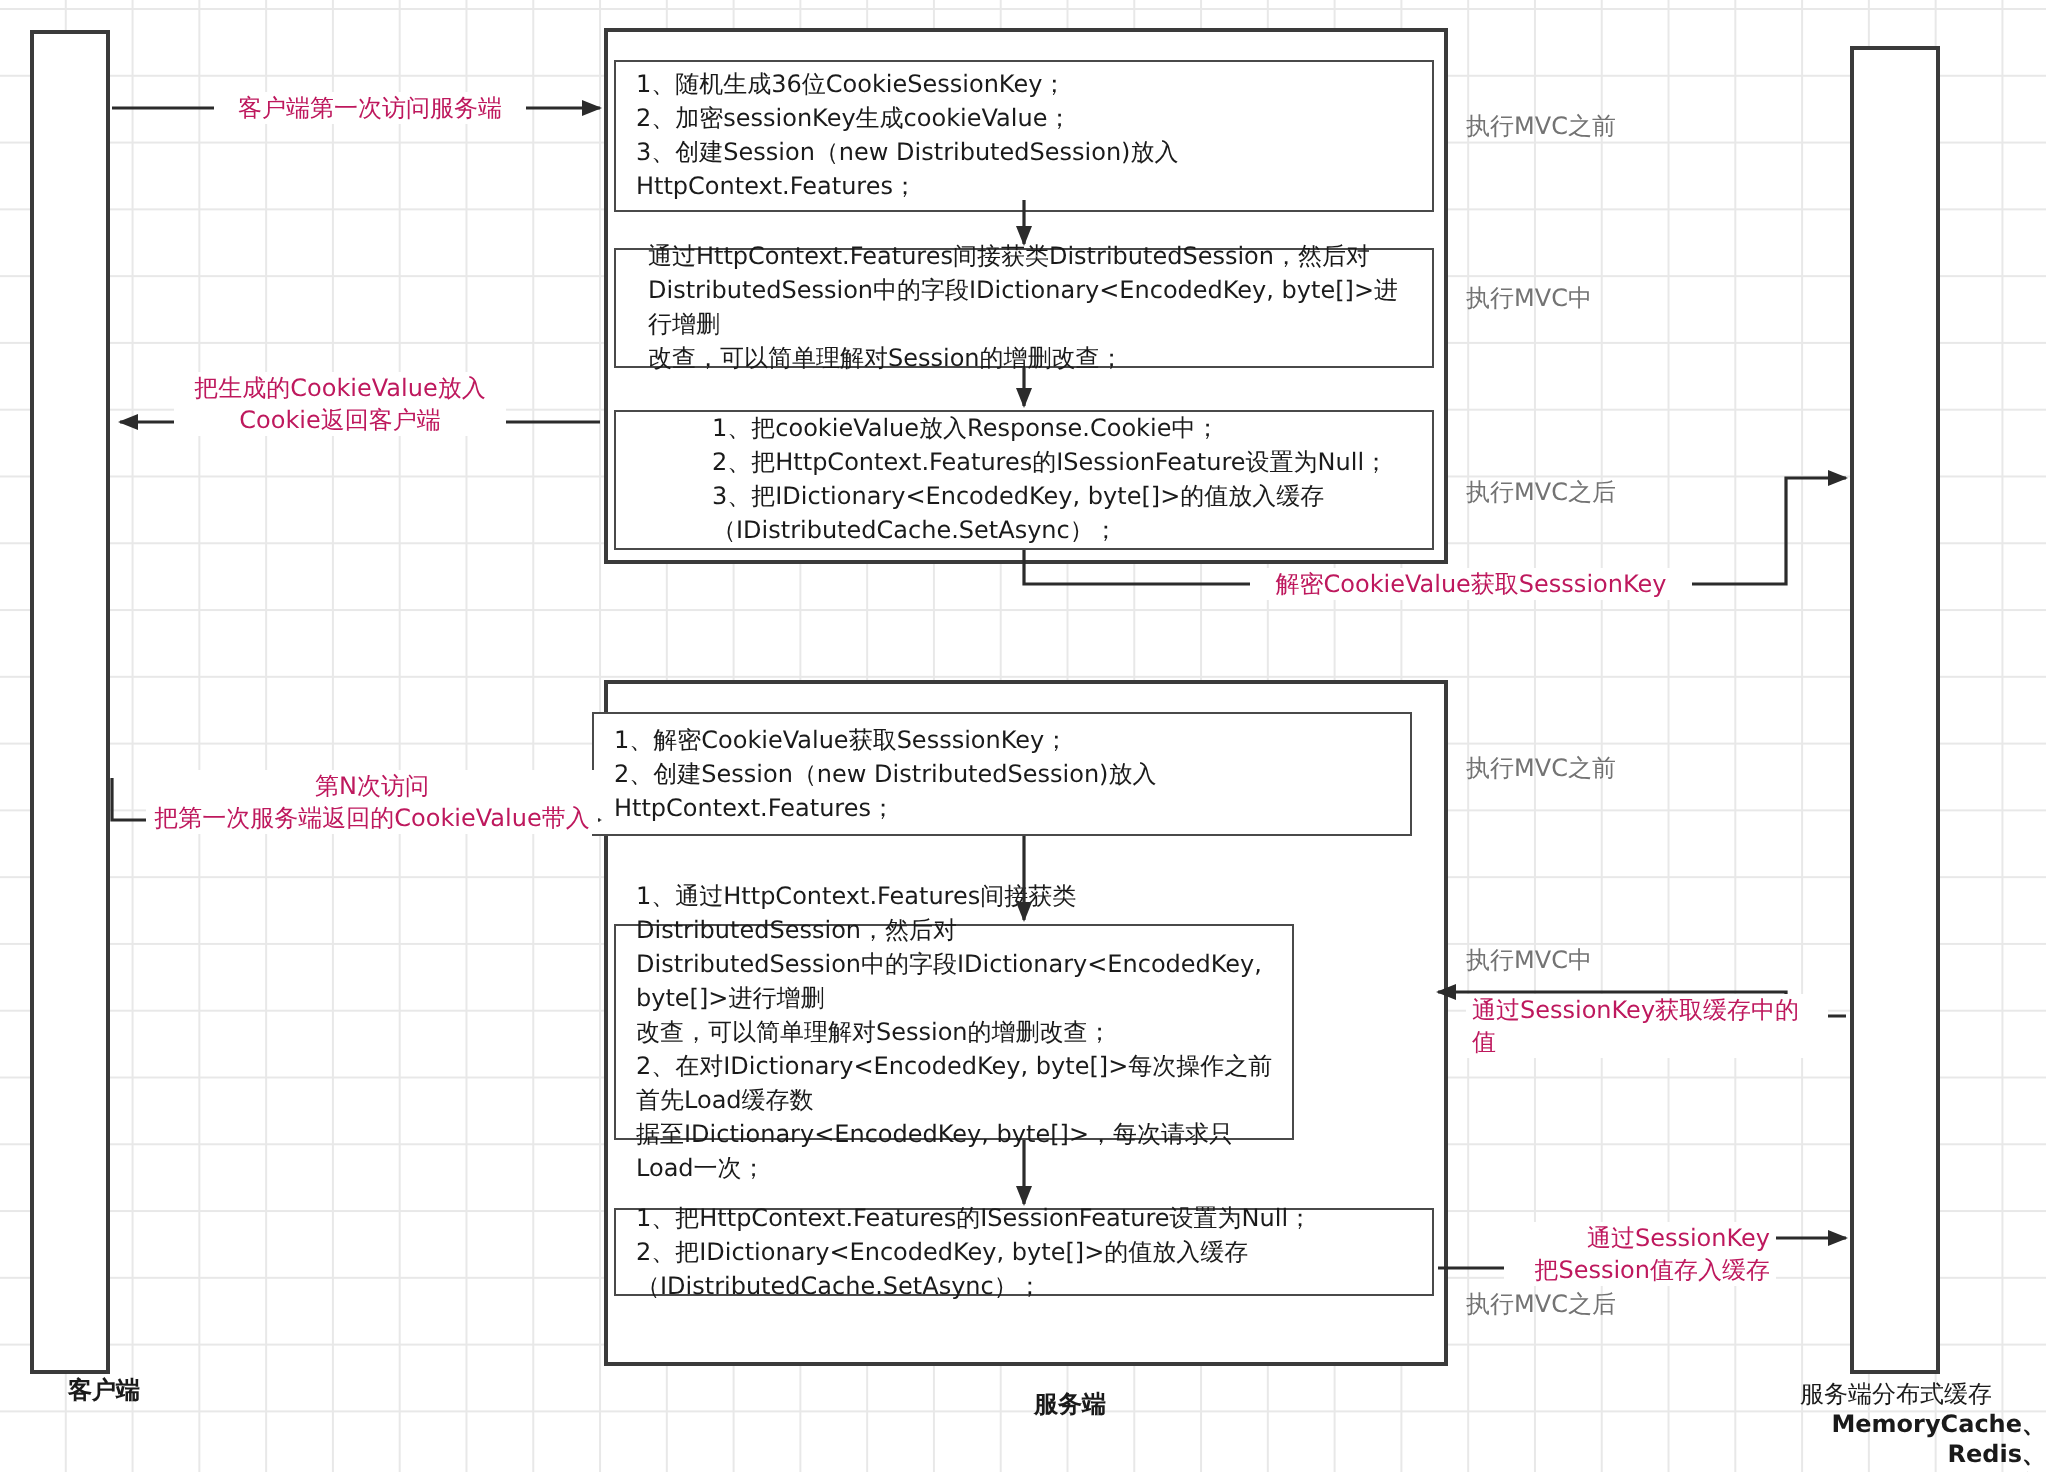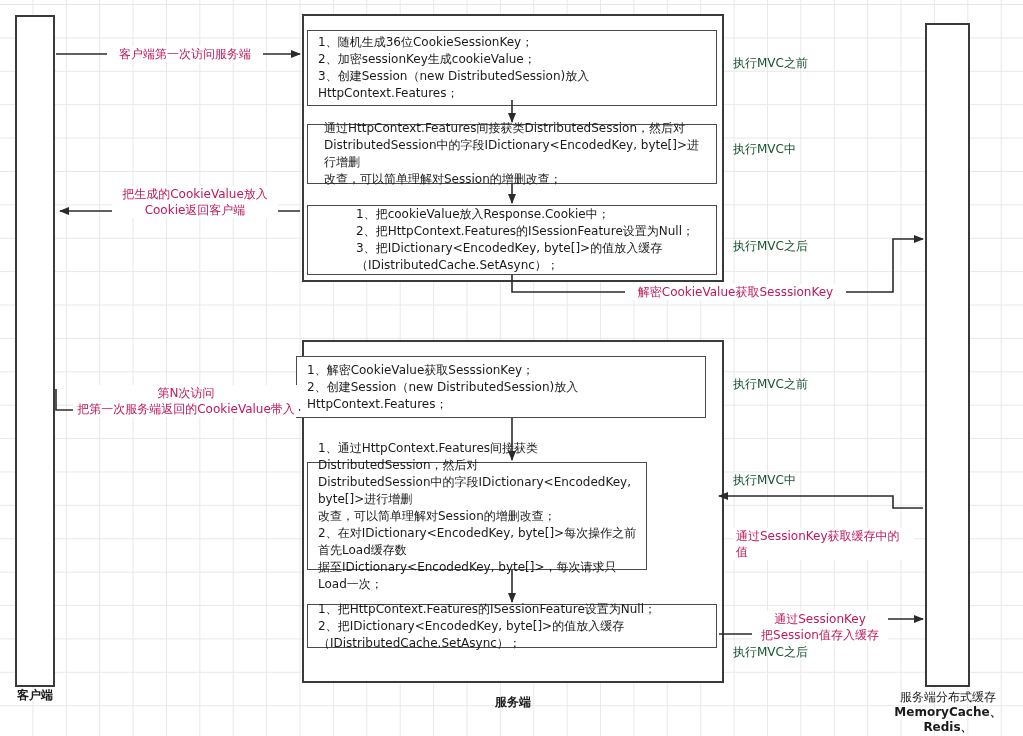--- a/index.html
+++ b/index.html
@@ -36,20 +36,21 @@
   .lane-label {
     position: absolute;
     text-align: center;
     font-size: 12px;
     line-height: 15px;
     color: #1a1a1a;
     white-space: pre-line;
   }
   .lane-label.bold {
     font-weight: bold;
+    text-align: right;
   }
   .group {
     position: absolute;
     border: 2px solid #3a3a3a;
     background: #ffffff;
     box-sizing: border-box;
   }
   .step {
     position: absolute;
     border: 1.5px solid #4a4a4a;
@@ -61,21 +62,21 @@
     white-space: pre-line;
     color: #1a1a1a;
     display: flex;
     flex-direction: column;
     justify-content: center;
   }
   .edge-label {
     position: absolute;
     font-size: 12px;
     line-height: 16px;
-    color: #14532d;
+    color: #737373;
     white-space: pre-line;
     text-align: center;
     background: transparent;
   }
   .edge-label.left-align {
     text-align: left;
   }
   svg.overlay {
     position: absolute;
     left: 0; top: 0;
@@ -156,31 +157,31 @@
     <path d="M512,275 L512,292 L893,292 L893,239 L923,239" marker-end="url(#arr)"></path>
 
     <path d="M923,508 L893,508 L893,496 L719,496" marker-end="url(#arr)"></path>
 
     <path d="M719,634 L860,634 L860,619 L923,619" marker-end="url(#arr)"></path>
   </g>
 </svg>
 
 <div class="lbl-chip" style="left:107px; top:46px; width:150px;">客户端第一次访问服务端</div>
 
-<div class="lbl-chip" style="left:112px; top:186px; width:160px;">把生成的CookieValue放入
+<div class="lbl-chip" style="left:87px; top:186px; width:160px;">把生成的CookieValue放入
 Cookie返回客户端</div>
 
 <div class="lbl-chip" style="left:73px; top:385px; width:220px;">第N次访问
 把第一次服务端返回的CookieValue带入</div>
 
 <div class="lbl-chip" style="left:625px; top:284px; width:215px;">解密CookieValue获取SesssionKey</div>
 
-<div class="lbl-chip" style="left:733px; top:497px; width:175px; text-align:left;margin-top:31px;">通过SessionKey获取缓存中的值</div>
-
-<div class="lbl-chip" style="left:752px; top:611px; width:130px;">通过SessionKey
+<div class="lbl-chip" style="left:733px; top:497px; width:175px; text-align:left;">通过SessionKey获取缓存中的值</div>
+
+<div class="lbl-chip" style="left:752px; top:611px; width:130px;text-align:right;">通过SessionKey
 把Session值存入缓存</div>
 
 <div class="edge-label left-align" style="left:733px; top:55px; width:110px;">执行MVC之前</div>
 
 <div class="edge-label left-align" style="left:733px; top:141px; width:110px;">执行MVC中</div>
 
 <div class="edge-label left-align" style="left:733px; top:238px; width:110px;">执行MVC之后</div>
 
 <div class="edge-label left-align" style="left:733px; top:376px; width:110px;">执行MVC之前</div>
 

